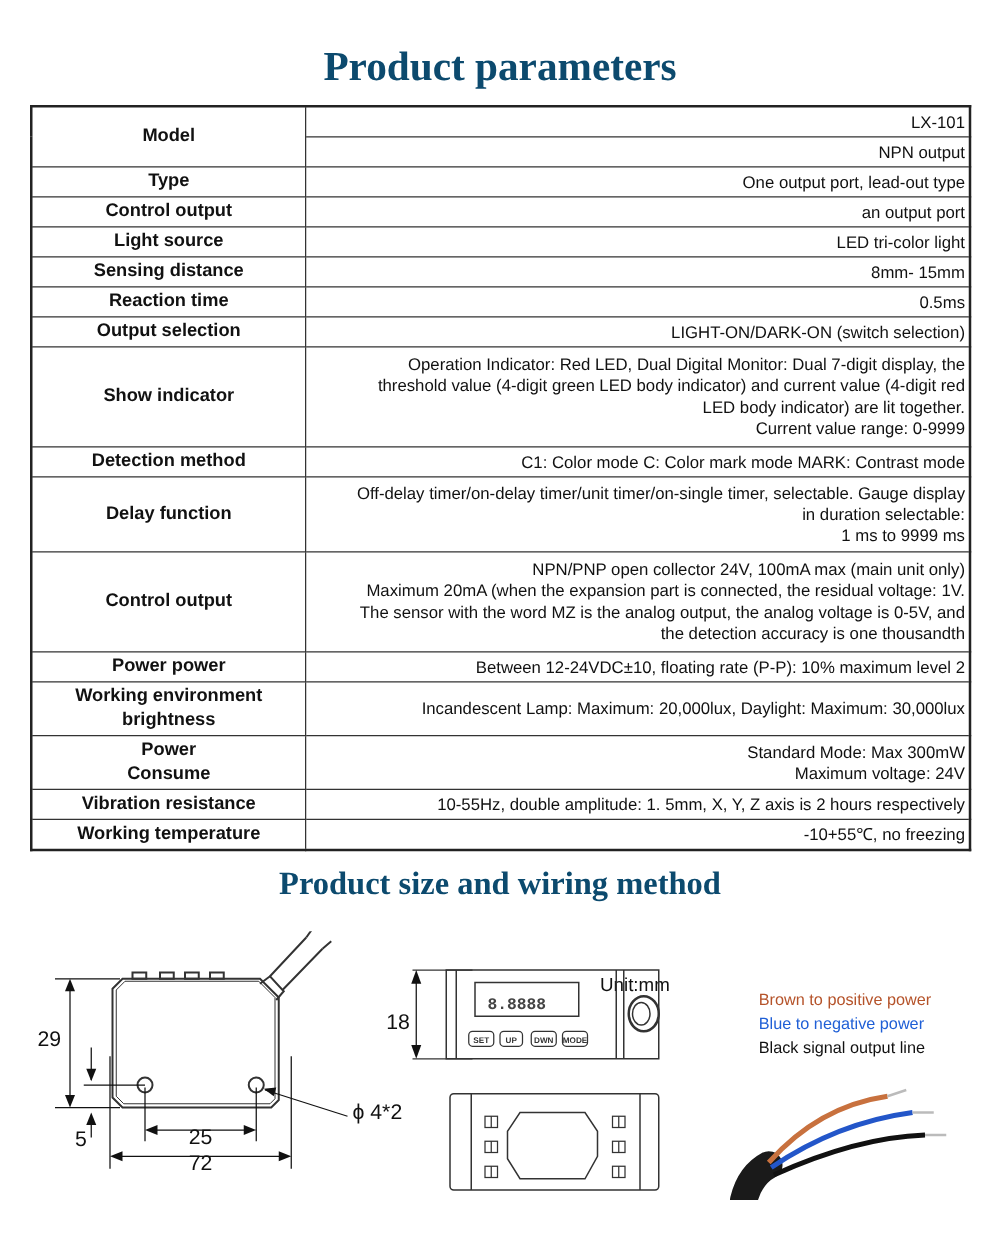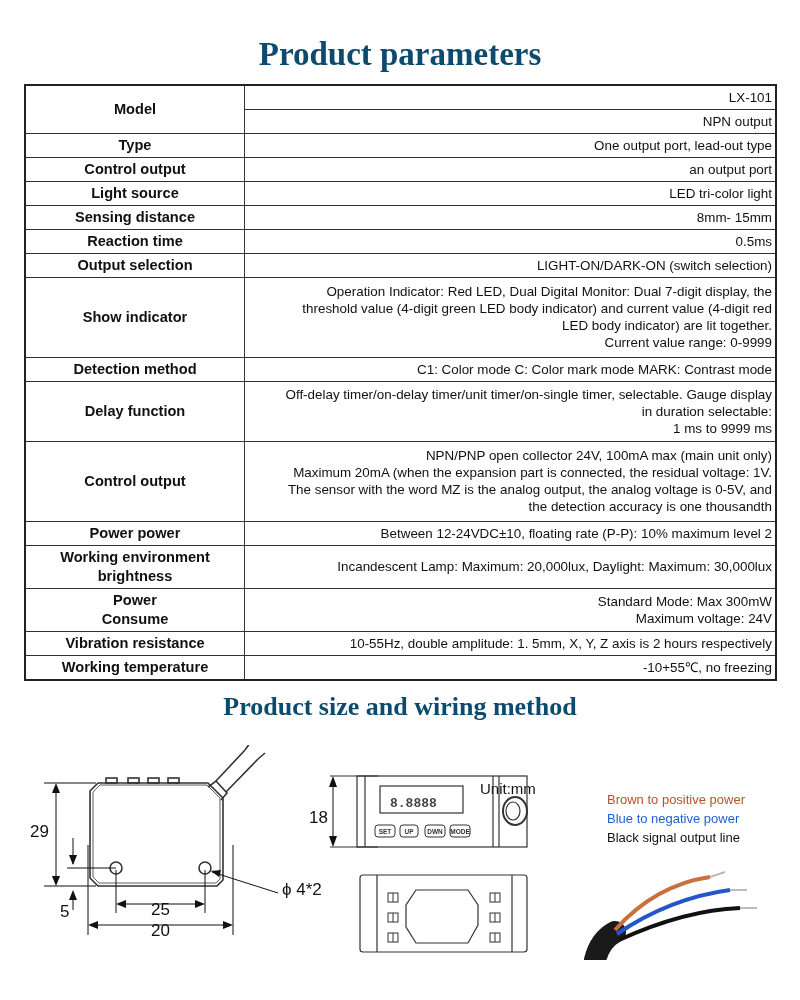--- a/index.html
+++ b/index.html
@@ -175,21 +175,21 @@
     <polygon points="96,159 106,155 106,163"></polygon>
     <polygon points="185,159 175,155 175,163"></polygon>
     <polygon points="68,180 78,176 78,184"></polygon>
     <polygon points="213,180 203,176 203,184"></polygon>
     <polygon points="191,126 201,125 199,132"></polygon>
   </g>
 </svg>
 <div class="dimtext" style="left:30px;top:822px">29</div>
 <div class="dimtext" style="left:60px;top:902px">5</div>
 <div class="dimtext" style="left:151px;top:900px">25</div>
-<div class="dimtext" style="left:151px;top:921px">20</div>
+<div class="dimtext" style="left:151px;top:921px">72</div>
 <div class="dimtext" style="left:282px;top:880px">ϕ 4*2</div>
 
 <div class="unit">Unit:mm</div>
 <svg class="drawing" style="left:300px;top:775px" width="240" height="185" viewBox="0 0 240 185">
   <g fill="none" stroke="#333" stroke-width="1.2">
     <line x1="30" y1="1" x2="78" y2="1" stroke-width="1"></line>
     <line x1="30" y1="72" x2="78" y2="72" stroke-width="1"></line>
     <rect x="57" y="1" width="170" height="71"></rect>
     <line x1="65" y1="1" x2="65" y2="72"></line>
     <line x1="193" y1="1" x2="193" y2="72"></line>

